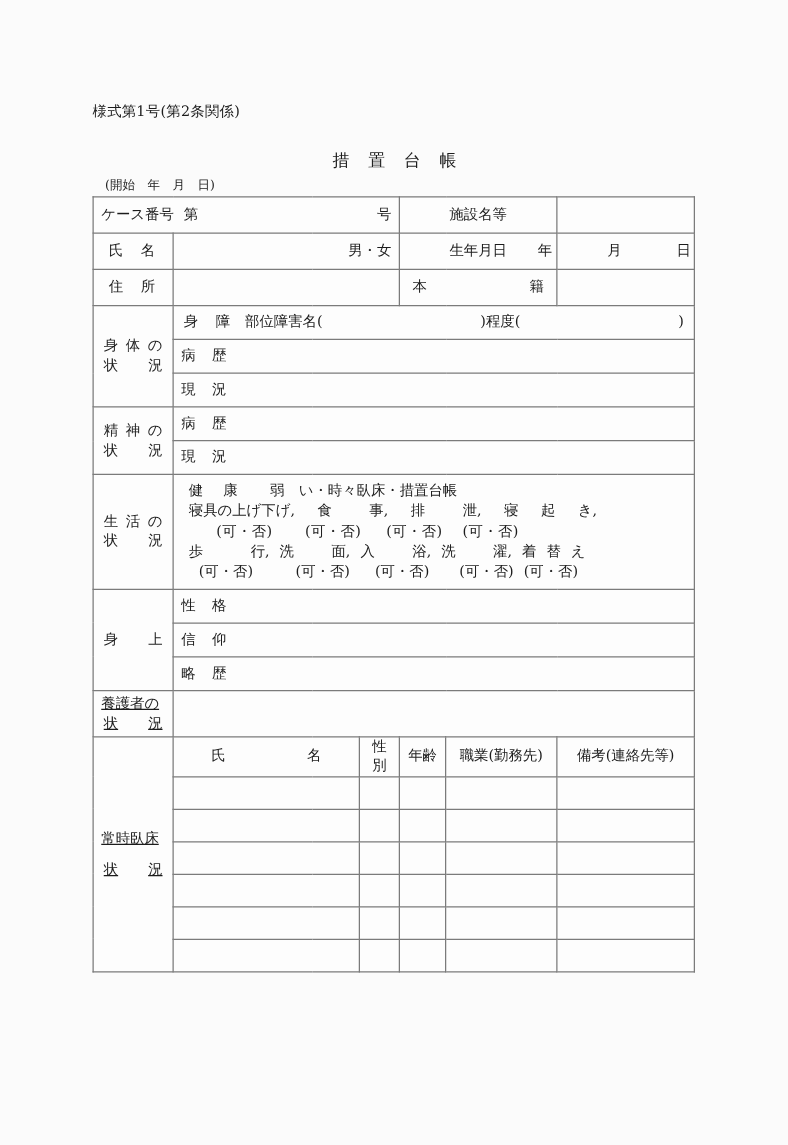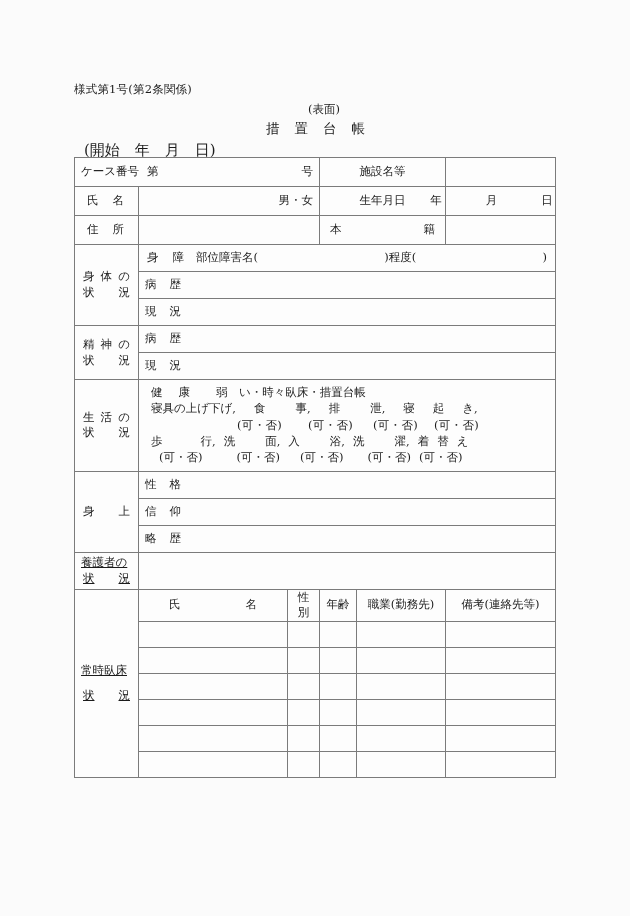--- a/index.html
+++ b/index.html
@@ -54,21 +54,21 @@
     font-size: 13.5px;
     letter-spacing: 15px;
     padding-left: 16px;
     box-sizing: border-box;
     white-space: nowrap;
   }
   .start-date {
     position: absolute;
     left: 84px;
     top: 141px;
-    font-size: 15px;
+    font-size: 10px;
     white-space: nowrap;
   }
 
   
   .tbl-wrap {
     position: absolute;
     left: 74px;
     top: 157px;
     width: 481px;
   }
@@ -134,21 +134,20 @@
     font-size: 11.5px;
     white-space: nowrap;
   }
   .life-block .row1 .g1 { display: inline-block; width: 26px; }
   .life-block .row1 .g2 { display: inline-block; width: 16px; }
   .life-block .row2 .g { display: inline-block; width: 30px; }
   .life-block .row2 .gs { display: inline-block; width: 18px; }
   .life-block .opts {
     padding-left: 22px;
     letter-spacing: 0.3px;
-    text-align: center;
   }
   .life-block .opts .sp1 { display: inline-block; width: 26px; }
   .life-block .opts .sp2 { display: inline-block; width: 20px; }
   .life-block .opts .sp3 { display: inline-block; width: 16px; }
   .life-block .row3 .g { display: inline-block; width: 38px; }
   .life-block .row3 .gs { display: inline-block; width: 30px; }
   .life-block .row3 .gt { display: inline-block; width: 8px; }
   .life-block .opts2 { padding-left: 8px; }
   .life-block .opts2 .sp1 { display: inline-block; width: 34px; }
   .life-block .opts2 .sp2 { display: inline-block; width: 20px; }
@@ -189,21 +188,20 @@
     padding: 0 2px;
   }
 </style>
 </head>
 <body>
 
 <div class="page">
 
   <div class="form-no">様式第1号(第2条関係)</div>
 
-  <div class="omote">(表面)</div>
 
   <div class="doc-title">措置台帳</div>
 
   <div class="start-date">(開始　年　月　日)</div>
 
   <div class="tbl-wrap">
     <table class="main">
       <colgroup>
         <col style="width:64px">
         <col style="width:111px">

